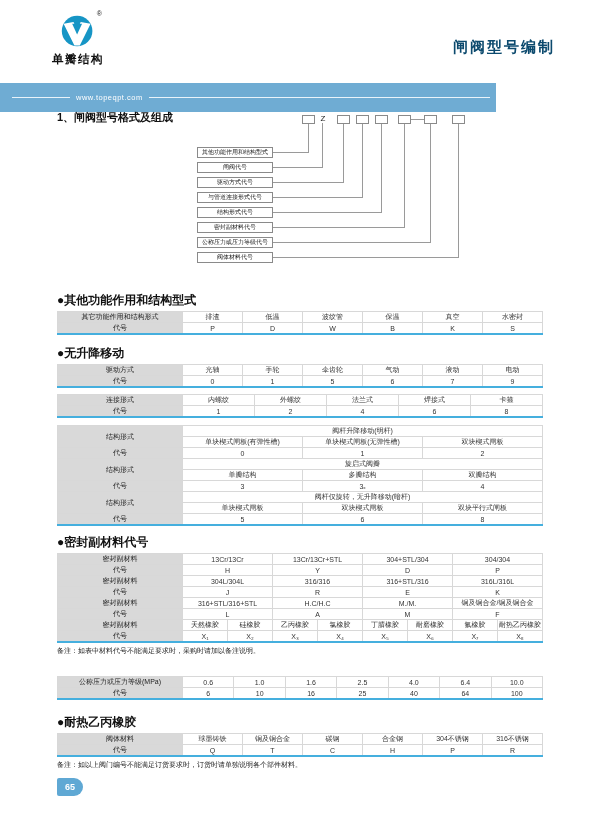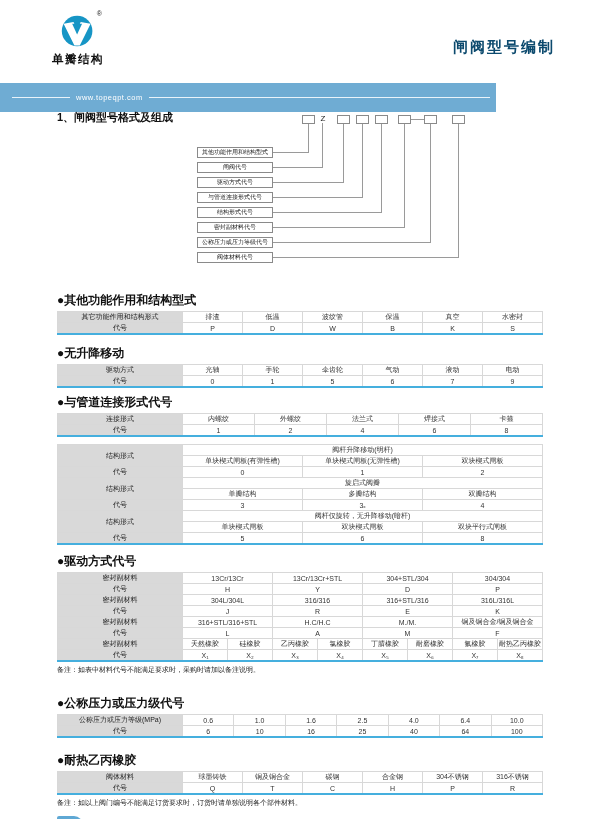--- a/index.html
+++ b/index.html
@@ -172,21 +172,20 @@
               <td>5</td>
               <td>6</td>
               <td>7</td>
               <td>9</td>
             </tr>
           </tbody>
         </table>
     </div>
 
     <div class="mb7">
-      <div class="bullet">●与管道连接形式代号</div>
       <table>
           <colgroup>
             <col style="width: 125px;">
             <col>
             <col>
             <col>
             <col>
             <col>
           </colgroup>
           <tbody>
@@ -262,21 +261,21 @@
               <td class="lab">代号</td>
               <td>5</td>
               <td>6</td>
               <td>8</td>
             </tr>
           </tbody>
         </table>
     </div>
 
     <div class="mb20">
-      <div class="bullet">●驱动方式代号</div>
+      <div class="bullet">●密封副材料代号</div>
       <table class="dense">
           <colgroup>
             <col style="width: 125px;">
             <col>
             <col>
             <col>
             <col>
             <col>
             <col>
             <col>
@@ -346,21 +345,20 @@
               <td>X₆</td>
               <td>X₇</td>
               <td>X₈</td>
             </tr>
           </tbody>
         </table>
       <div class="note">备注：如表中材料代号不能满足要求时，采购时请加以备注说明。</div>
     </div>
 
     <div class="mb14">
-      <div class="bullet">●公称压力或压力级代号</div>
       <table>
           <colgroup>
             <col style="width: 125px;">
             <col>
             <col>
             <col>
             <col>
             <col>
             <col>
             <col>

